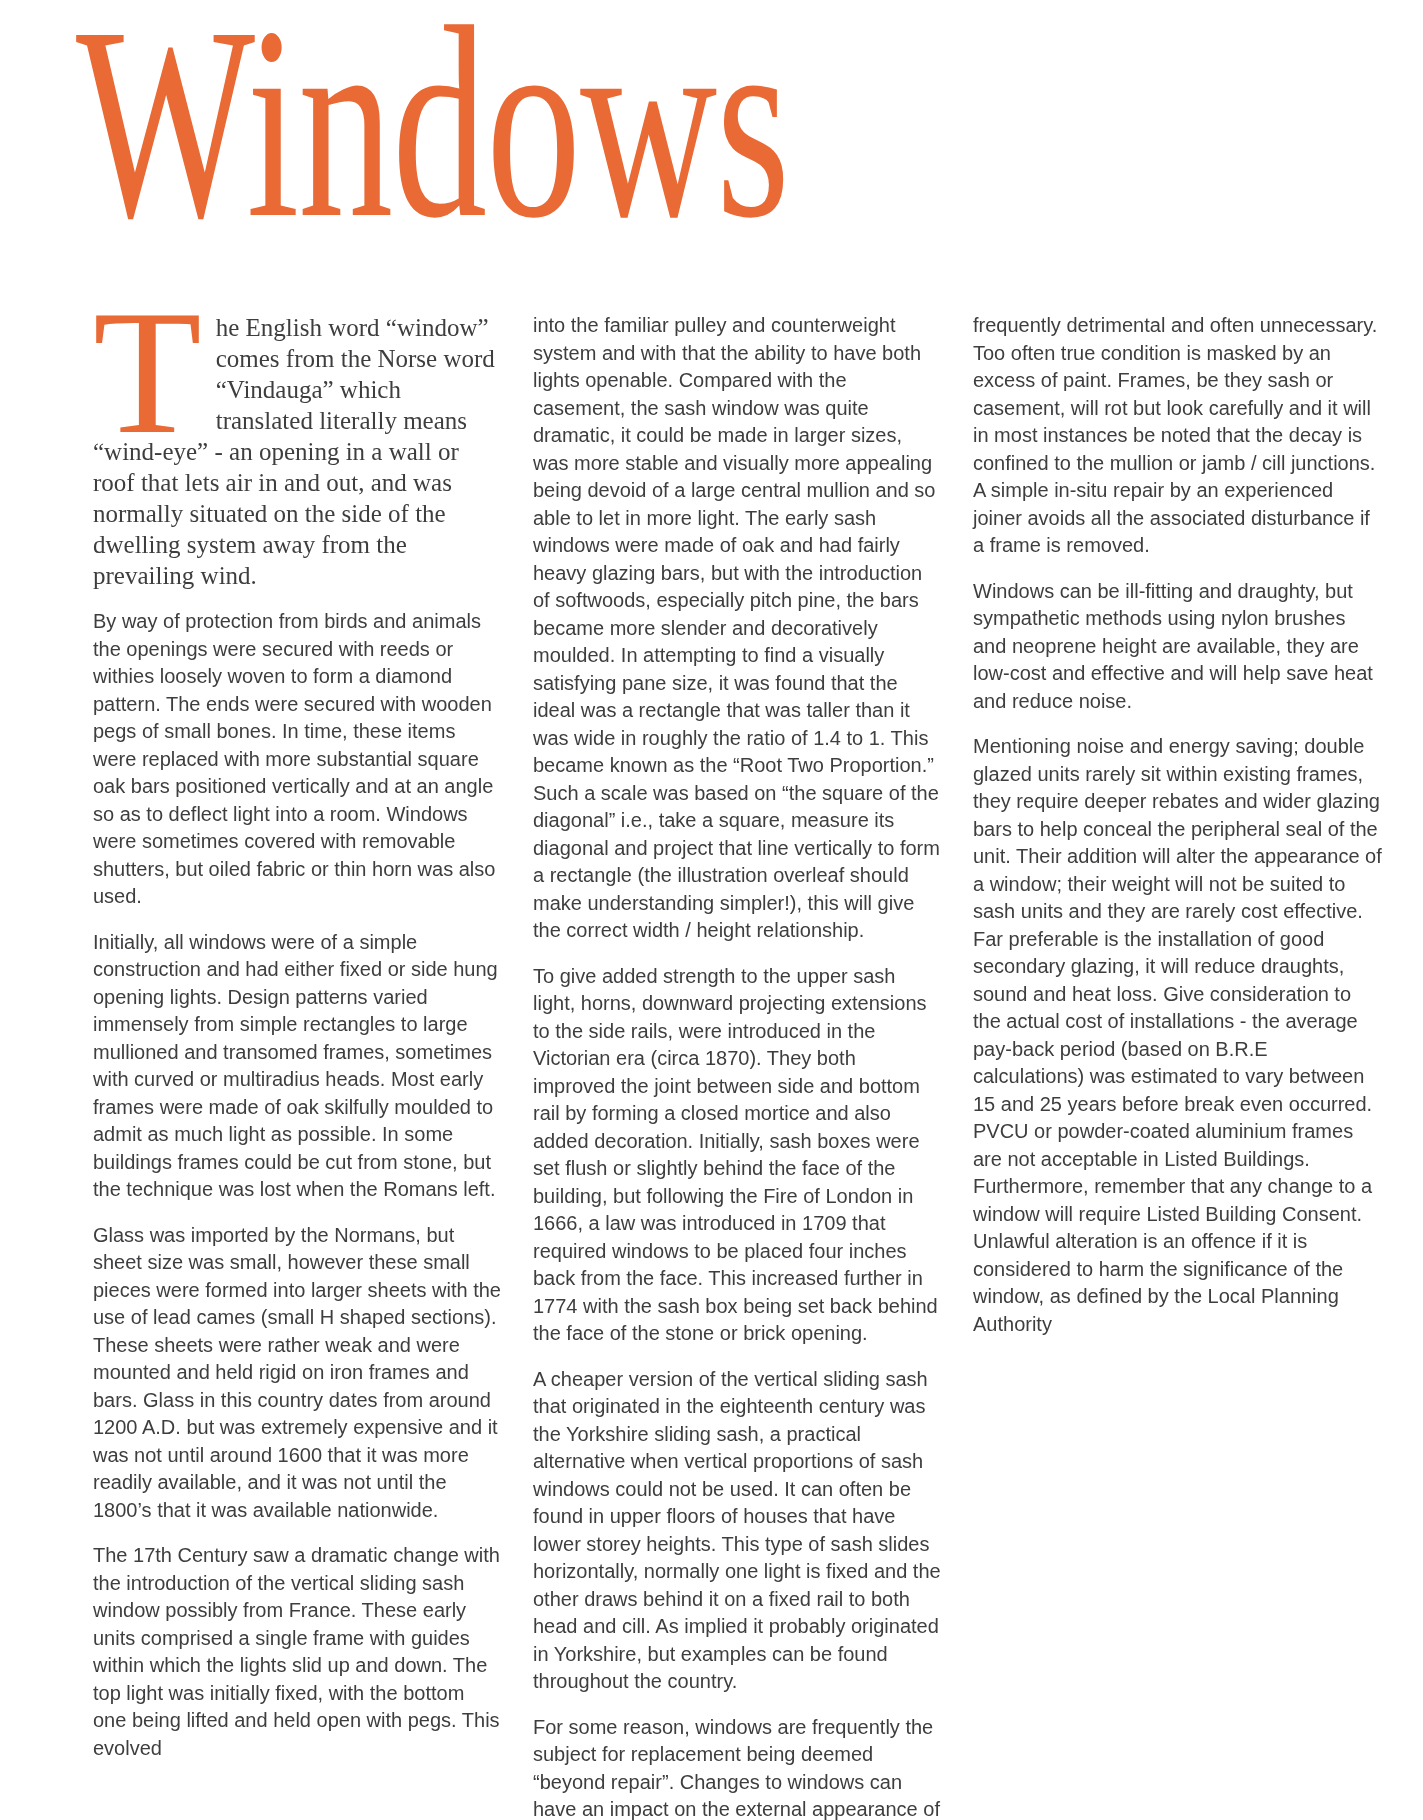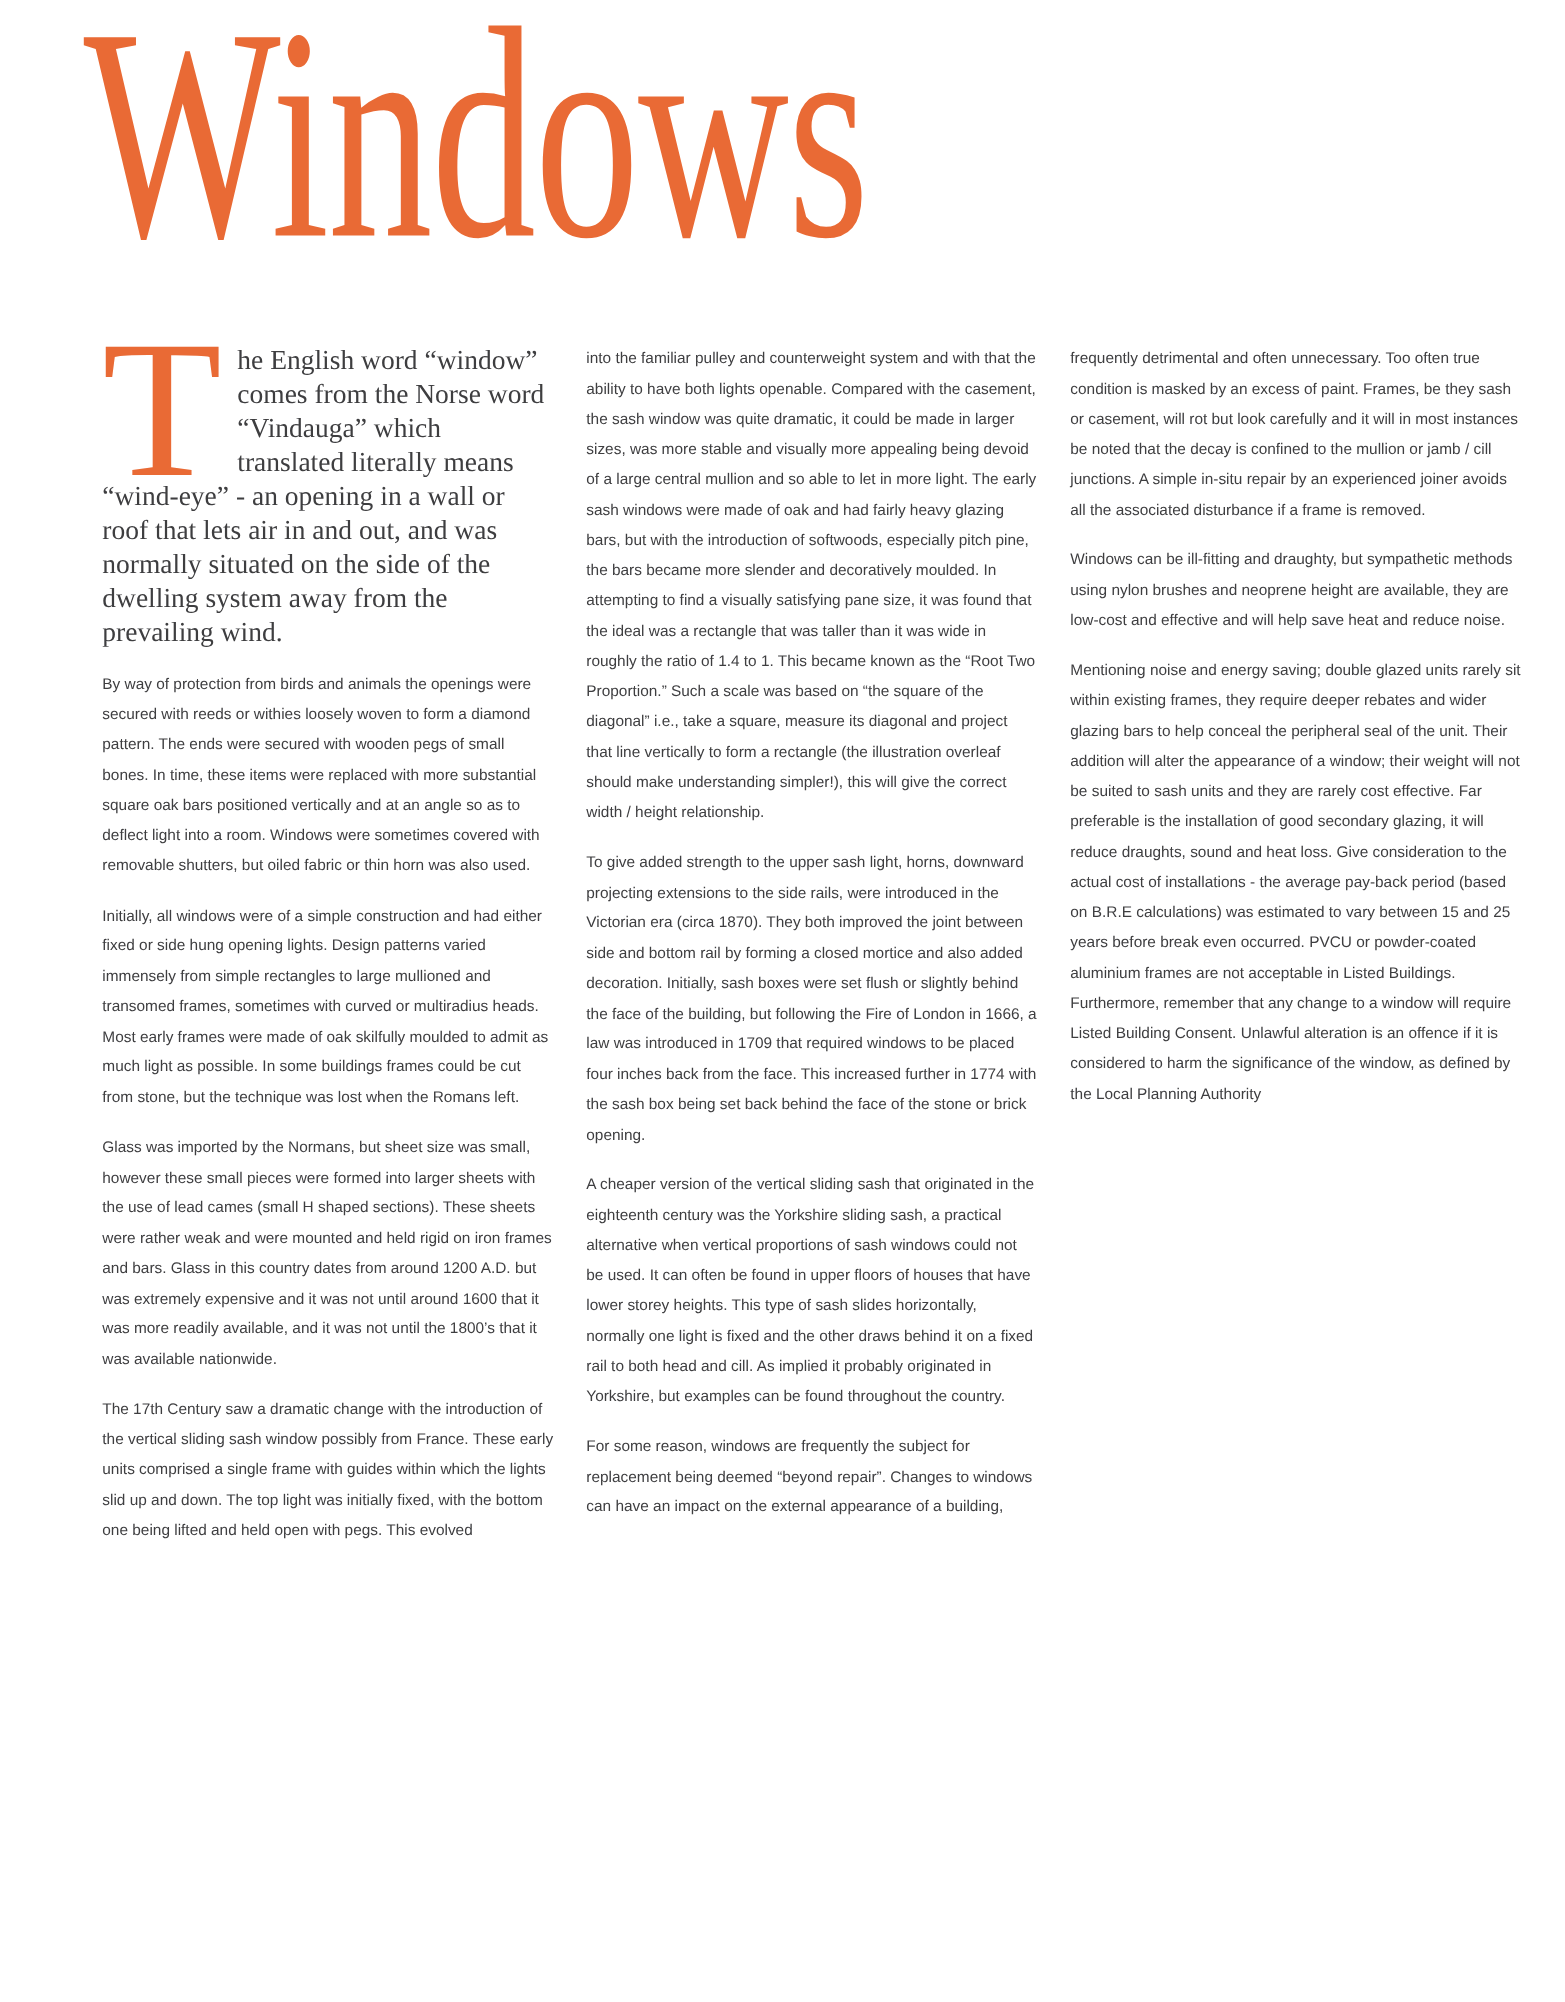--- a/index.html
+++ b/index.html
@@ -37,21 +37,21 @@
     right: 44px;
     display: flex;
     gap: 30px;
   }
   .col {
     width: 410px;
     flex: 0 0 410px;
   }
   .col p {
     margin: 0 0 18px 0;
-    font-size: 14px;
+    font-size: 20px;
     line-height: 27.5px;
     color: #3e3e40;
     text-align: left;
   }
   .intro {
     font-family: "Liberation Serif", "DejaVu Serif", serif;
     color: #e96a35;
     font-size: 25px !important;
     line-height: 31px !important;
     margin: 0 0 17px 0 !important;

